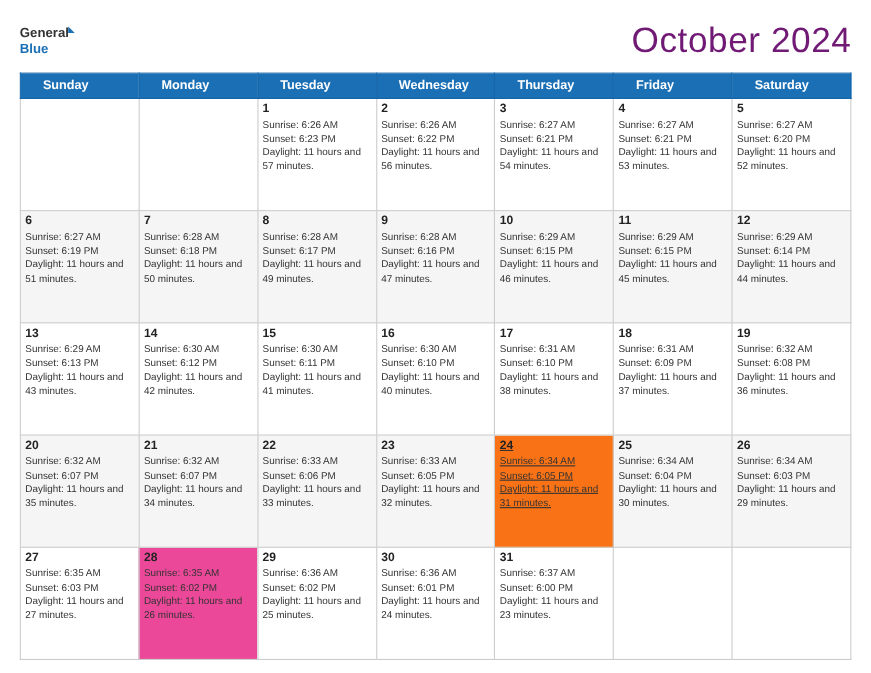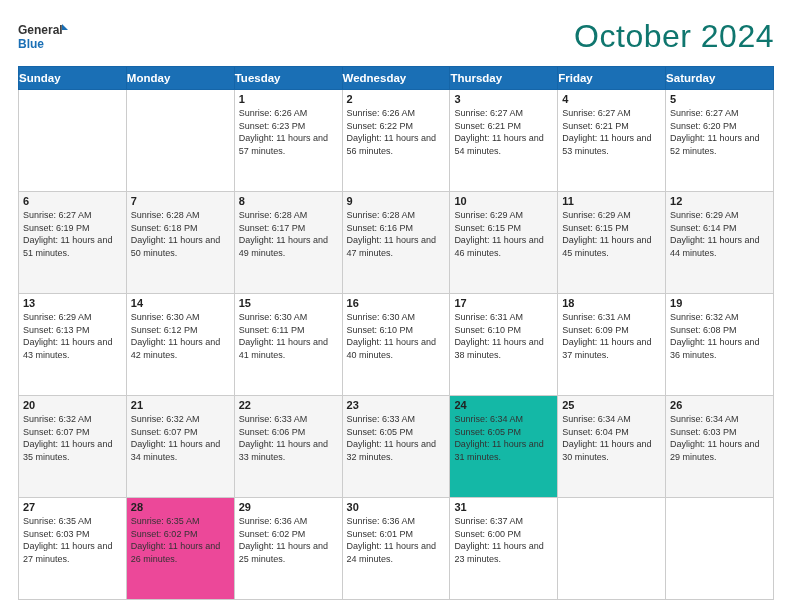--- a/index.html
+++ b/index.html
@@ -27,39 +27,39 @@
       display: flex;
       align-items: center;
       gap: 4px;
     }
     .title-block {
       text-align: right;
     }
     .month-title {
       font-size: 32px;
       font-weight: 300;
-      color: #0f766e;
+      color: #701a75;
       letter-spacing: 0.5px;
     }
     .location {
       font-size: 14px;
       color: #444;
     }
     .calendar {
       flex: 1;
       border-collapse: collapse;
       width: 100%;
       table-layout: fixed;
     }
     .calendar th {
       background: #1a6fb5;
       color: #fff;
       font-size: 11.5px;
       font-weight: bold;
-      padding: 5px 0;
+      padding: 5px 20px;
       text-align: left;
       border: 1px solid #1565a8;
     }
     .calendar td {
       border: 1px solid #ccc;
       vertical-align: top;
       padding: 3px 4px;
       font-size: 9.5px;
       color: #333;
       background: #fff;
@@ -300,21 +300,21 @@
         </div>
       </td>
           <td style="background: rgb(245, 245, 245);">
         <span class="day-num">23</span>
         <div class="cell-info">
           <span>Sunrise: 6:33 AM</span><br>
           <span>Sunset: 6:05 PM</span><br>
           <span>Daylight: 11 hours and 32 minutes.</span>
         </div>
       </td>
-          <td style="background: #14b8a6;">
+          <td style="background: #f97316; text-decoration: underline;">
         <span class="day-num">24</span>
         <div class="cell-info">
           <span>Sunrise: 6:34 AM</span><br>
           <span>Sunset: 6:05 PM</span><br>
           <span>Daylight: 11 hours and 31 minutes.</span>
         </div>
       </td>
           <td style="background: rgb(245, 245, 245);">
         <span class="day-num">25</span>
         <div class="cell-info">

